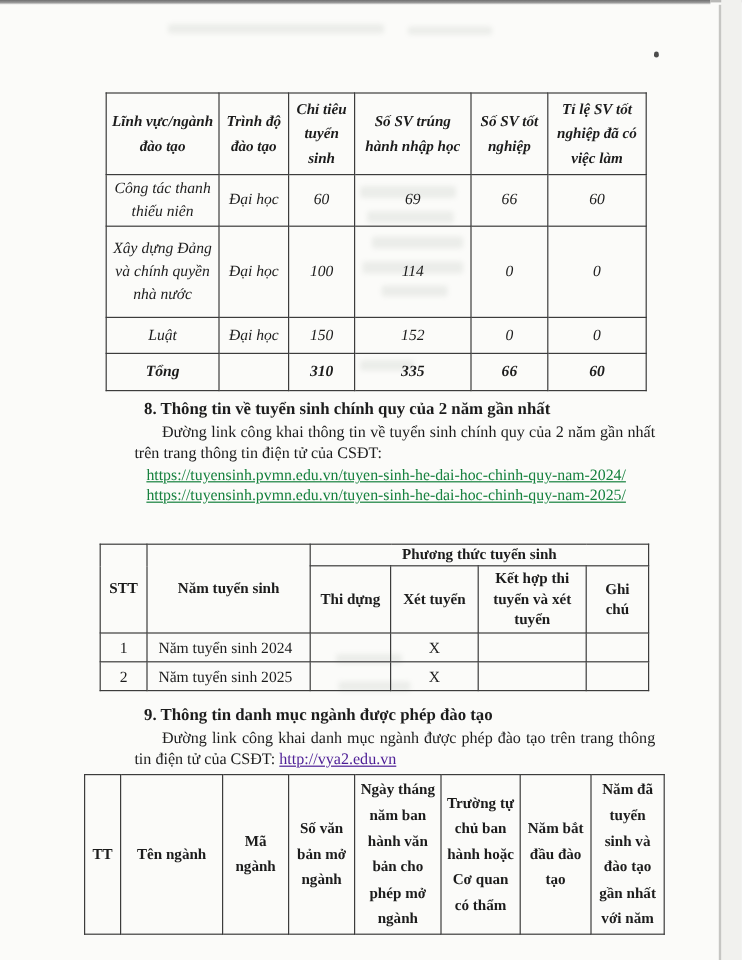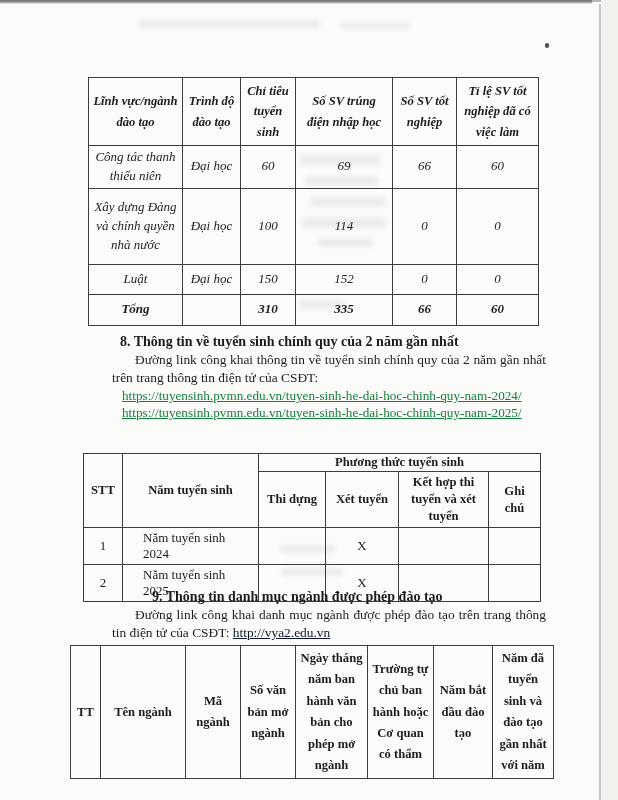--- a/index.html
+++ b/index.html
@@ -33,34 +33,34 @@
   .t1 .r1 td{height:42px;}
   .t1 .r2 td{height:76px;}
   .t1 .r3 td{height:30px;}
   .t1 .rt td{height:31px;font-weight:bold;}
 
   .t2{left:83px;top:453px;width:457px;font-size:13px;}
   .t2 th{font-size:12.6px;line-height:1.35;}
   .t2 .group th{height:15px;padding:0 2px;}
   .t2 .sub th{height:55px;}
   .t2 td{height:24px;}
-  .t2 td.yr{text-align:left;padding-left:20px;}
+  .t2 td.yr{text-align:left;padding-left:9px;}
 
   .t3{left:70px;top:645px;width:483px;}
   .t3 th{font-size:12.6px;line-height:1.7;height:120px;padding:2px 3px;}
 
   
   .tx{position:absolute;font-size:13.4px;line-height:18px;}
   .h8,.h9{left:120px;font-weight:bold;font-size:14px;white-space:nowrap;}
-  .h8{top:333px;} .h9{top:588px;margin-left:32px;}
+  .h8{top:333px;} .h9{top:588px;}
   .para{left:112px;width:434px;text-align:justify;text-indent:23px;}
   .p8a{top:351px;} .p8b{top:421px;} .p9{top:606px;}
   .lnk{left:122px;text-decoration:underline;color:#15803d;white-space:nowrap;font-size:13.2px;}
   .l24{top:387px;} .l25{top:404px;}
-  a{color:#0f172a;}
+  a{color:#4c1d95;}
   .inline-link{text-decoration:underline;}
 </style>
 </head>
 <body>
 
 <div class="page">
 
   <div class="top-edge"></div>
   <div class="top-edge-right"></div>
   <div class="right-margin"></div>
@@ -84,21 +84,21 @@
         <col style="width:55px">
       <col style="width:97px">
         <col style="width:64px">
         <col style="width:82px">
     </colgroup>
     <tbody>
         <tr>
       <th>Lĩnh vực/ngành đào tạo</th>
       <th>Trình độ đào tạo</th>
       <th>Chỉ tiêu tuyển sinh</th>
-      <th>Số SV trúng điện nhập học</th>
+      <th>Số SV trúng hành nhập học</th>
       <th>Số SV tốt nghiệp</th>
       <th>Tỉ lệ SV tốt nghiệp đã có việc làm</th>
     </tr>
     <tr class="r1">
       <td>Công tác thanh thiếu niên</td>
       <td>Đại học</td>
       <td>60</td>
       <td>69</td>
       <td>66</td>
       <td>60</td>

